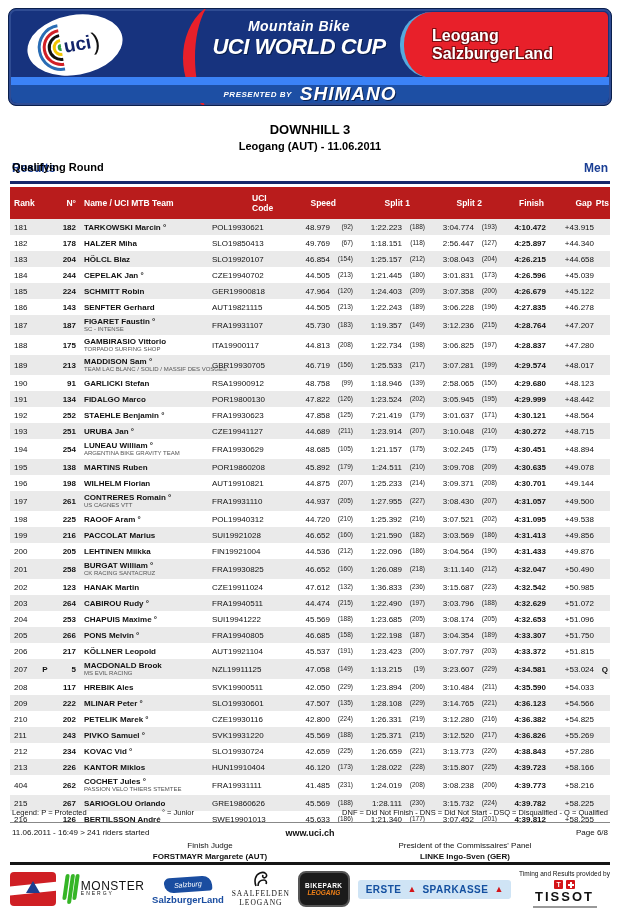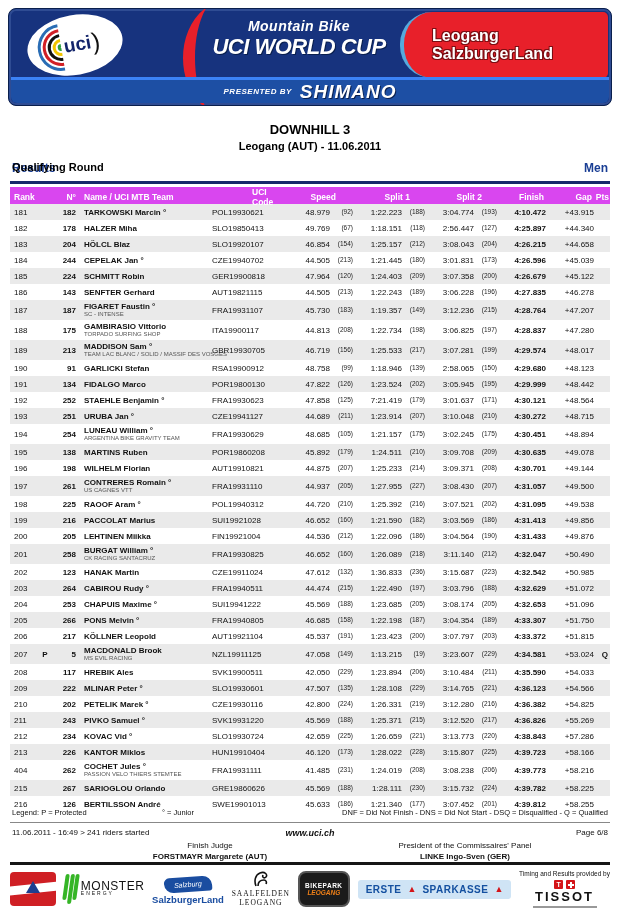--- a/index.html
+++ b/index.html
@@ -26,21 +26,21 @@
   .series-top { font-size:14px; letter-spacing:.5px; }
   .series-main { font-size:22px; letter-spacing:-.5px; white-space:nowrap;
     text-shadow: 1px 1px 0 #0a1f4d; }
   .leogang-panel { position:absolute; right:3px; top:3px; width:208px; height:66px;
     background:#e8202a; border-radius:32px 5px 5px 32px;
     border-left:4px solid #56aadd; display:flex; flex-direction:column;
     justify-content:center; padding-left:28px; }
   .leogang-panel .line { color:#fff; font-weight:bold; font-size:16px; line-height:1.15;
     text-shadow:1px 1px 0 #7a0d12, -1px 1px 0 #7a0d12, 1px -1px 0 #7a0d12, -1px -1px 0 #7a0d12; }
   .banner-strip { position:absolute; left:2px; right:2px; bottom:2px; height:26px;
-    background:#1d4fa4; border-top:3px solid #3b82f6; border-radius:0 0 6px 6px;
+    background:#1d4fa4; border-top:8px solid #3b82f6; border-radius:0 0 6px 6px;
     display:flex; align-items:center; justify-content:center; gap:8px; }
   .presented { color:#fff; font-style:italic; font-weight:bold; font-size:8px; letter-spacing:.5px; }
   .shimano { color:#fff; font-weight:bold; font-style:italic; font-size:19px; letter-spacing:1px;
     text-shadow:1px 1px 0 #0a1f4d; }
 
   
   .event-title { position:absolute; top:122px; left:0; width:100%; text-align:center;
     font-size:13px; font-weight:bold; color:#000; }
   .event-sub { position:absolute; top:140px; left:0; width:100%; text-align:center;
     font-size:11px; font-weight:bold; color:#000; }
@@ -48,21 +48,21 @@
   .sec-left { position:absolute; left:0; font-size:12px; font-weight:bold; color:#1a3e94; }
   .sec-center { position:absolute; left:0; width:100%; text-align:left; font-size:11px; font-weight:bold; color:#000; }
   .sec-right { position:absolute; right:0; font-size:12px; font-weight:bold; color:#1a3e94; }
   .section-sep { position:absolute; top:181px; left:10px; right:10px; height:3px; background:#16296b; }
 
   
   .rtable { position:absolute; top:187px; left:10px; width:600px; }
   .grid { display:grid;
     grid-template-columns: 30px 10px 26px 134px 80px 40px 26px 46px 26px 46px 26px 46px 48px 16px;
     align-items:center; }
-  .thead { background:#d946ef; color:#fff; font-weight:bold; font-size:8.5px; height:17px; }
+  .thead { background:#b91c1c; color:#fff; font-weight:bold; font-size:8.5px; height:32px; }
   .h-rank { padding-left:4px; } .h-num { text-align:right; } .h-name { padding-left:8px; }
   .h-code { padding-left:2px;margin-left:40px; }
   .h-speed { grid-column:6 / span 2; text-align:right; padding-right:20px; }
   .h-s1 { grid-column:8 / span 2; text-align:right; padding-right:18px; }
   .h-s2 { grid-column:10 / span 2; text-align:right; padding-right:18px; }
   .h-fin { text-align:right; padding-right:2px; } .h-gap { text-align:right; padding-right:2px; }
   .h-pts { text-align:right; padding-right:1px; }
 
   .trow { font-size:8px; padding:2px 0; min-height:16px; }
   .trow:nth-child(odd) { background:#eaeaea; }
@@ -81,21 +81,21 @@
 
   
   .legend { position:absolute; top:808px; left:12px; right:12px; font-size:7.5px; color:#111;
     display:flex; }
   .legend .lg1 { width:150px; }
   .legend .lg2 { width:140px; }
   .legend .lg3 { flex:1; text-align:right; }
   .legend-sep { position:absolute; top:822px; left:10px; right:10px; height:1px; background:#888; }
   .footer1 { position:absolute; top:828px; left:12px; right:12px; height:12px; font-size:8px; }
   .f-left { position:absolute; left:0; }
-  .f-center { position:absolute; left:0; width:100%; text-align:center; font-weight:bold; font-size:9px;font-style:italic; }
+  .f-center { position:absolute; left:0; width:100%; text-align:center; font-weight:bold; font-size:9px; }
   .f-right { position:absolute; right:0; }
   .officials { position:absolute; top:840px; left:0; width:100%; height:24px; }
   .judge { position:absolute; left:90px; width:240px; text-align:center; font-size:8px; line-height:11px; }
   .president { position:absolute; left:340px; width:250px; text-align:center; font-size:8px; line-height:11px; }
   .bold-name { font-weight:bold; }
   .black-line { position:absolute; top:862px; left:10px; right:10px; height:3px; background:#151515; }
 
   
   .sponsors { position:absolute; top:867px; left:10px; right:10px; height:44px;
     display:flex; align-items:center; justify-content:space-between; }

